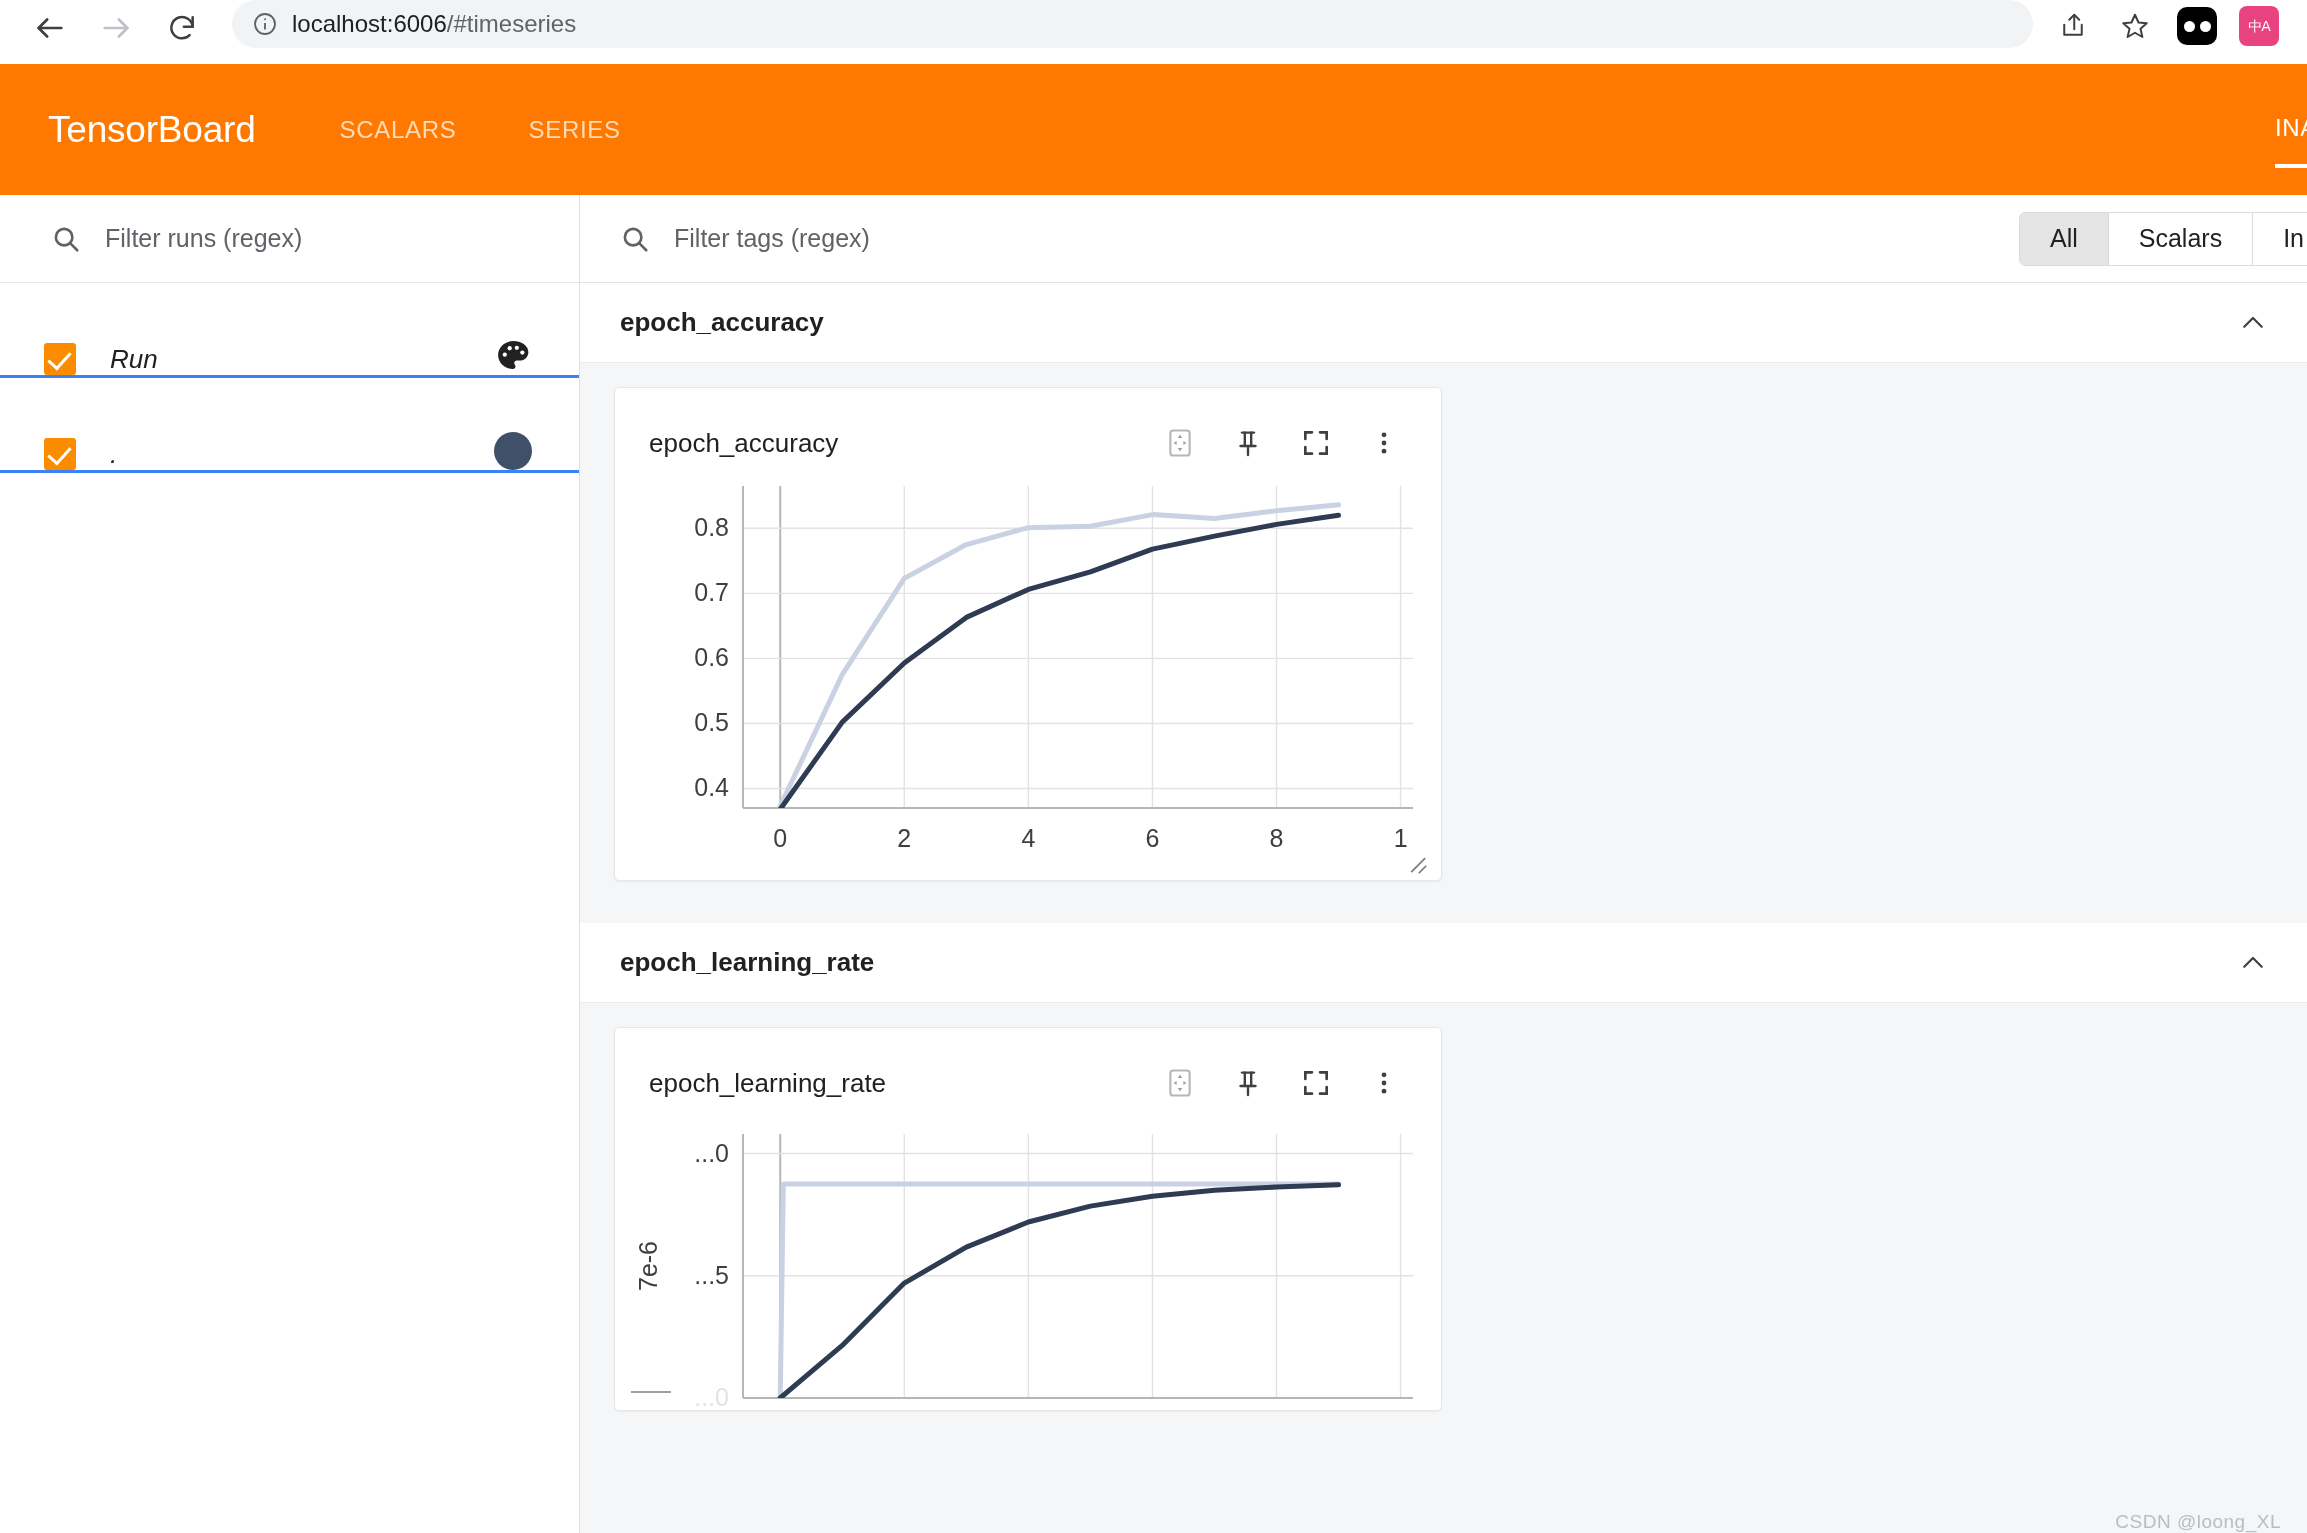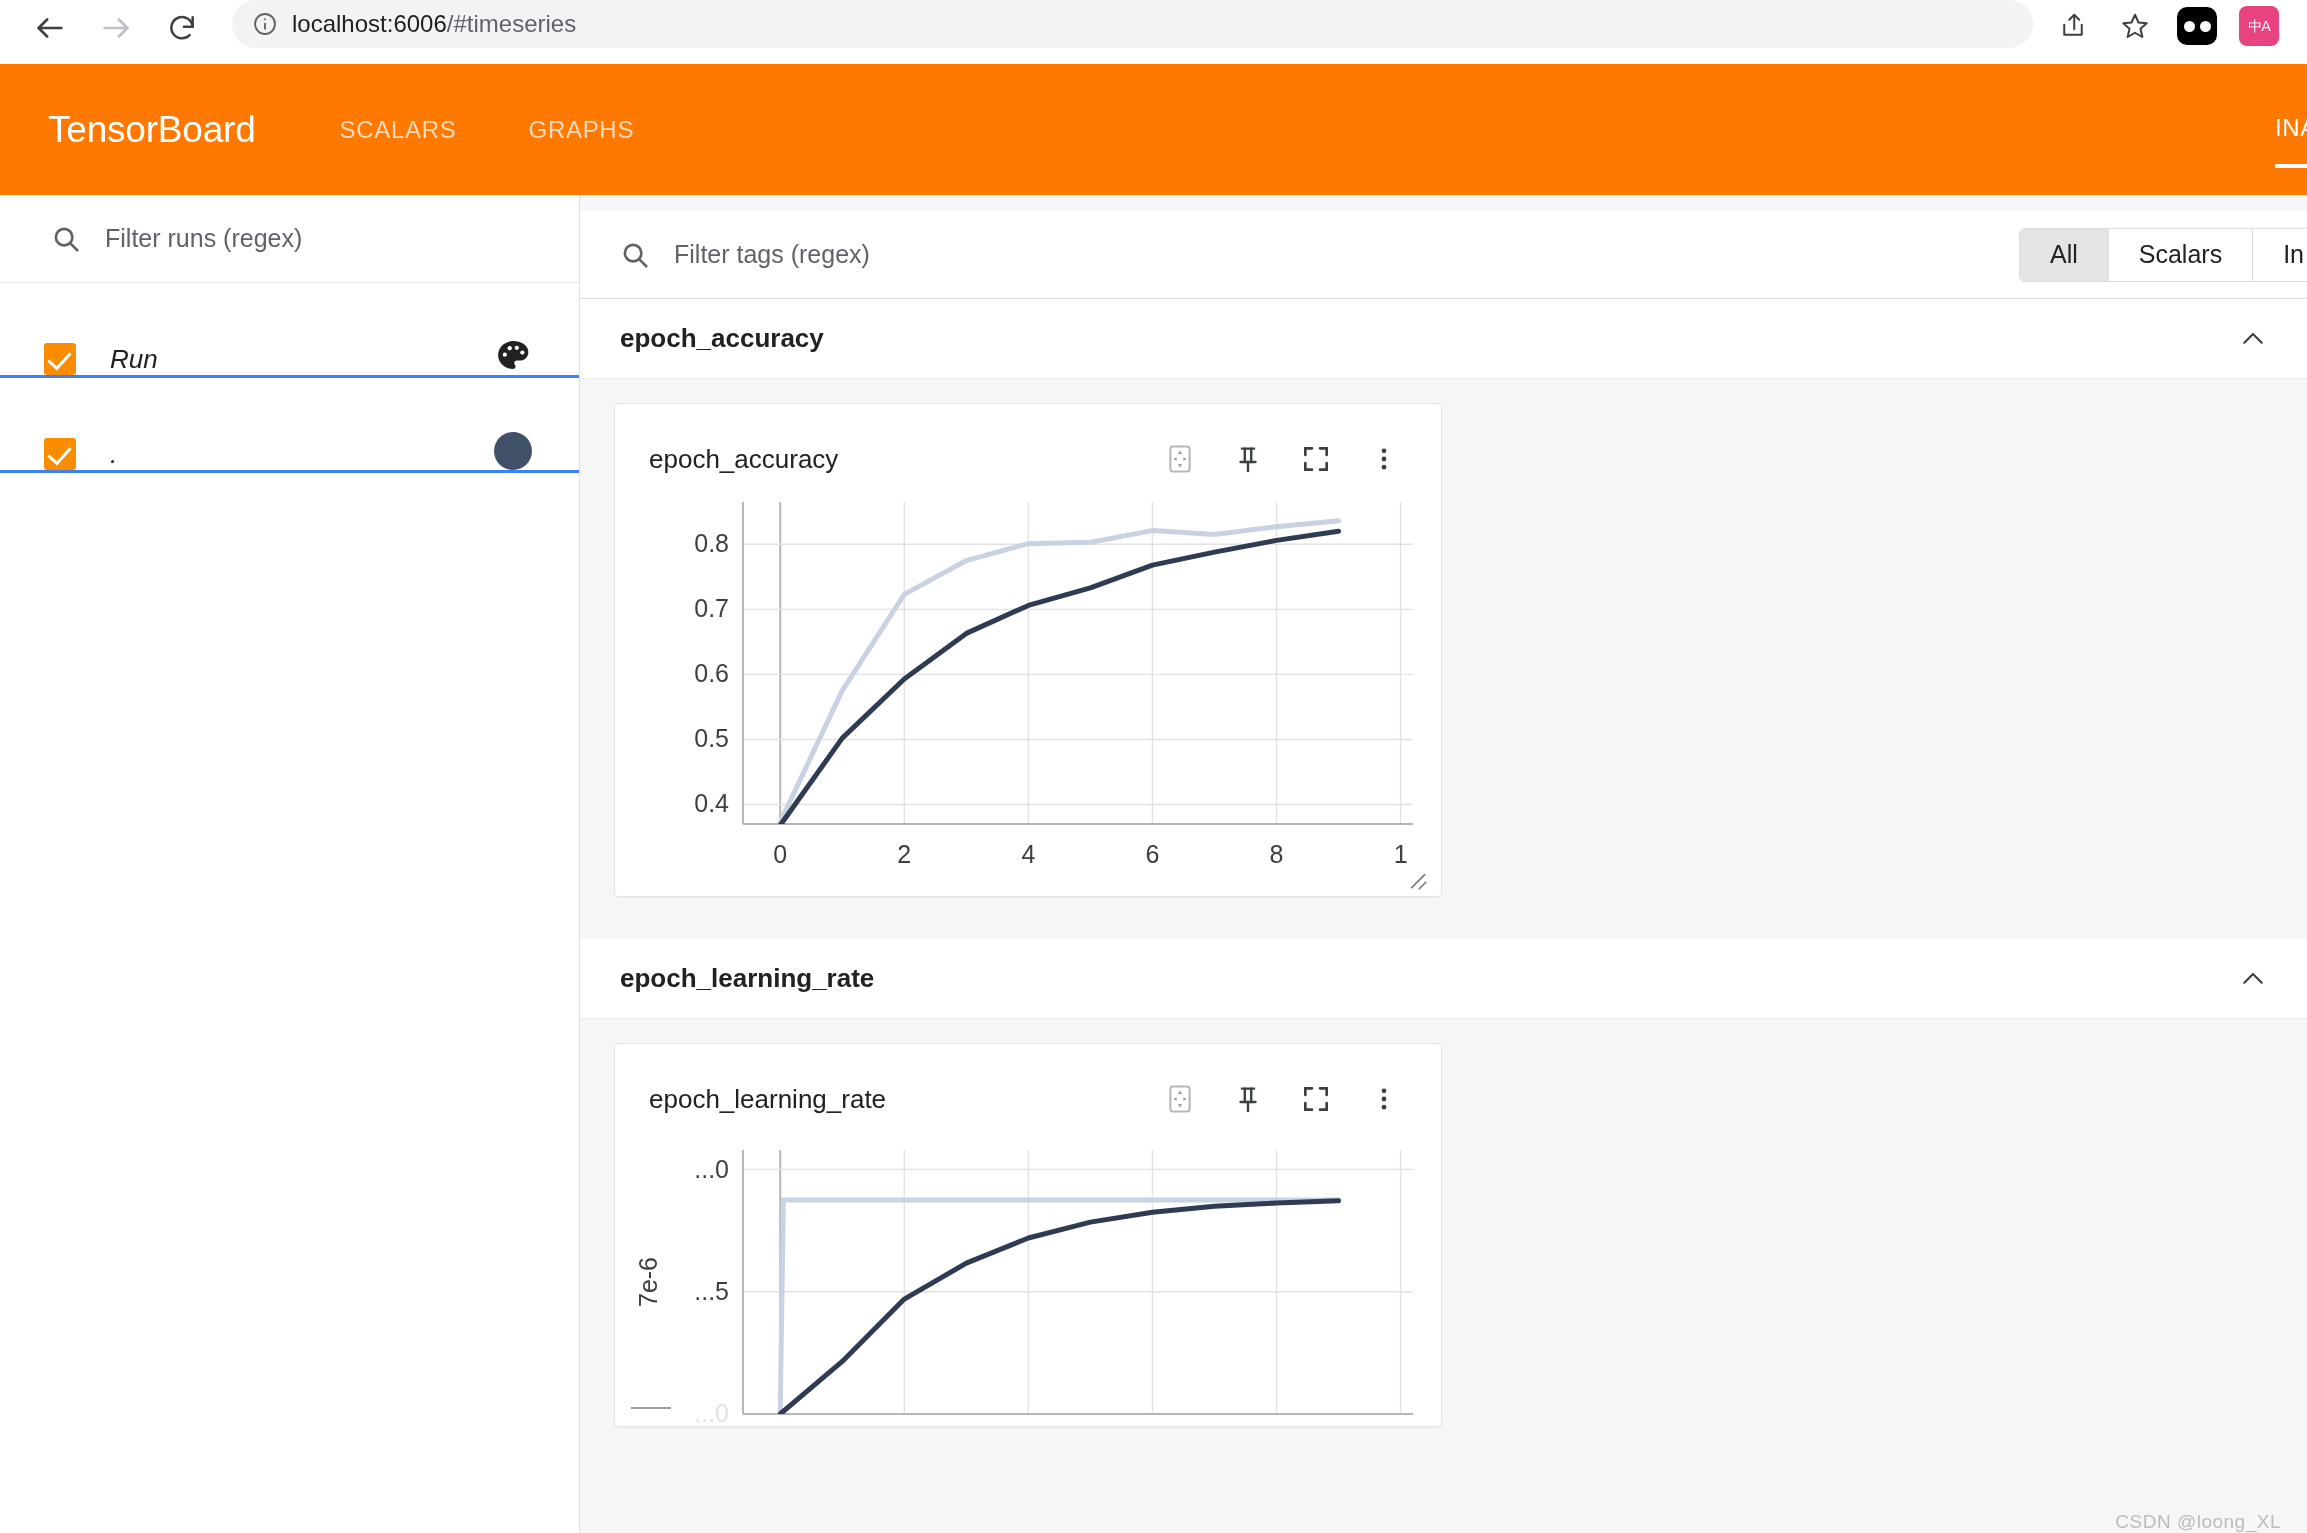--- a/index.html
+++ b/index.html
@@ -212,21 +212,20 @@
     overflow: hidden;
   }
   #tags-bar {
     height: 88px;
     background: #ffffff;
     display: flex; align-items: center;
     padding: 0 0 0 40px;
     border-bottom: 1px solid #e0e0e0;
     flex: none;
     gap: 24px;
-    margin-top: 16px;
   }
   #tags-filter-area { display: flex; align-items: center; gap: 24px; flex: 1; min-width: 0; }
   #type-toggle {
     display: flex;
     align-items: stretch;
     height: 54px;
     border: 1px solid #dadce0;
     border-radius: 6px;
     overflow: hidden;
     margin-right: -28px;
@@ -370,21 +369,21 @@
 </div>
 
 <div id="tb-header">
   <div id="tb-logo">TensorBoard</div>
 
   <div id="tb-tabs">
     <div class="tb-tab">
       <span>SCALARS</span>
     </div>
     <div class="tb-tab">
-      <span>GRAPHS</span>
+      <span>SERIES</span>
     </div>
   </div>
 
   <div id="tb-right">
     <div id="tb-inactive">INA</div>
   </div>
 </div>
 
 <div id="app-body">
 

